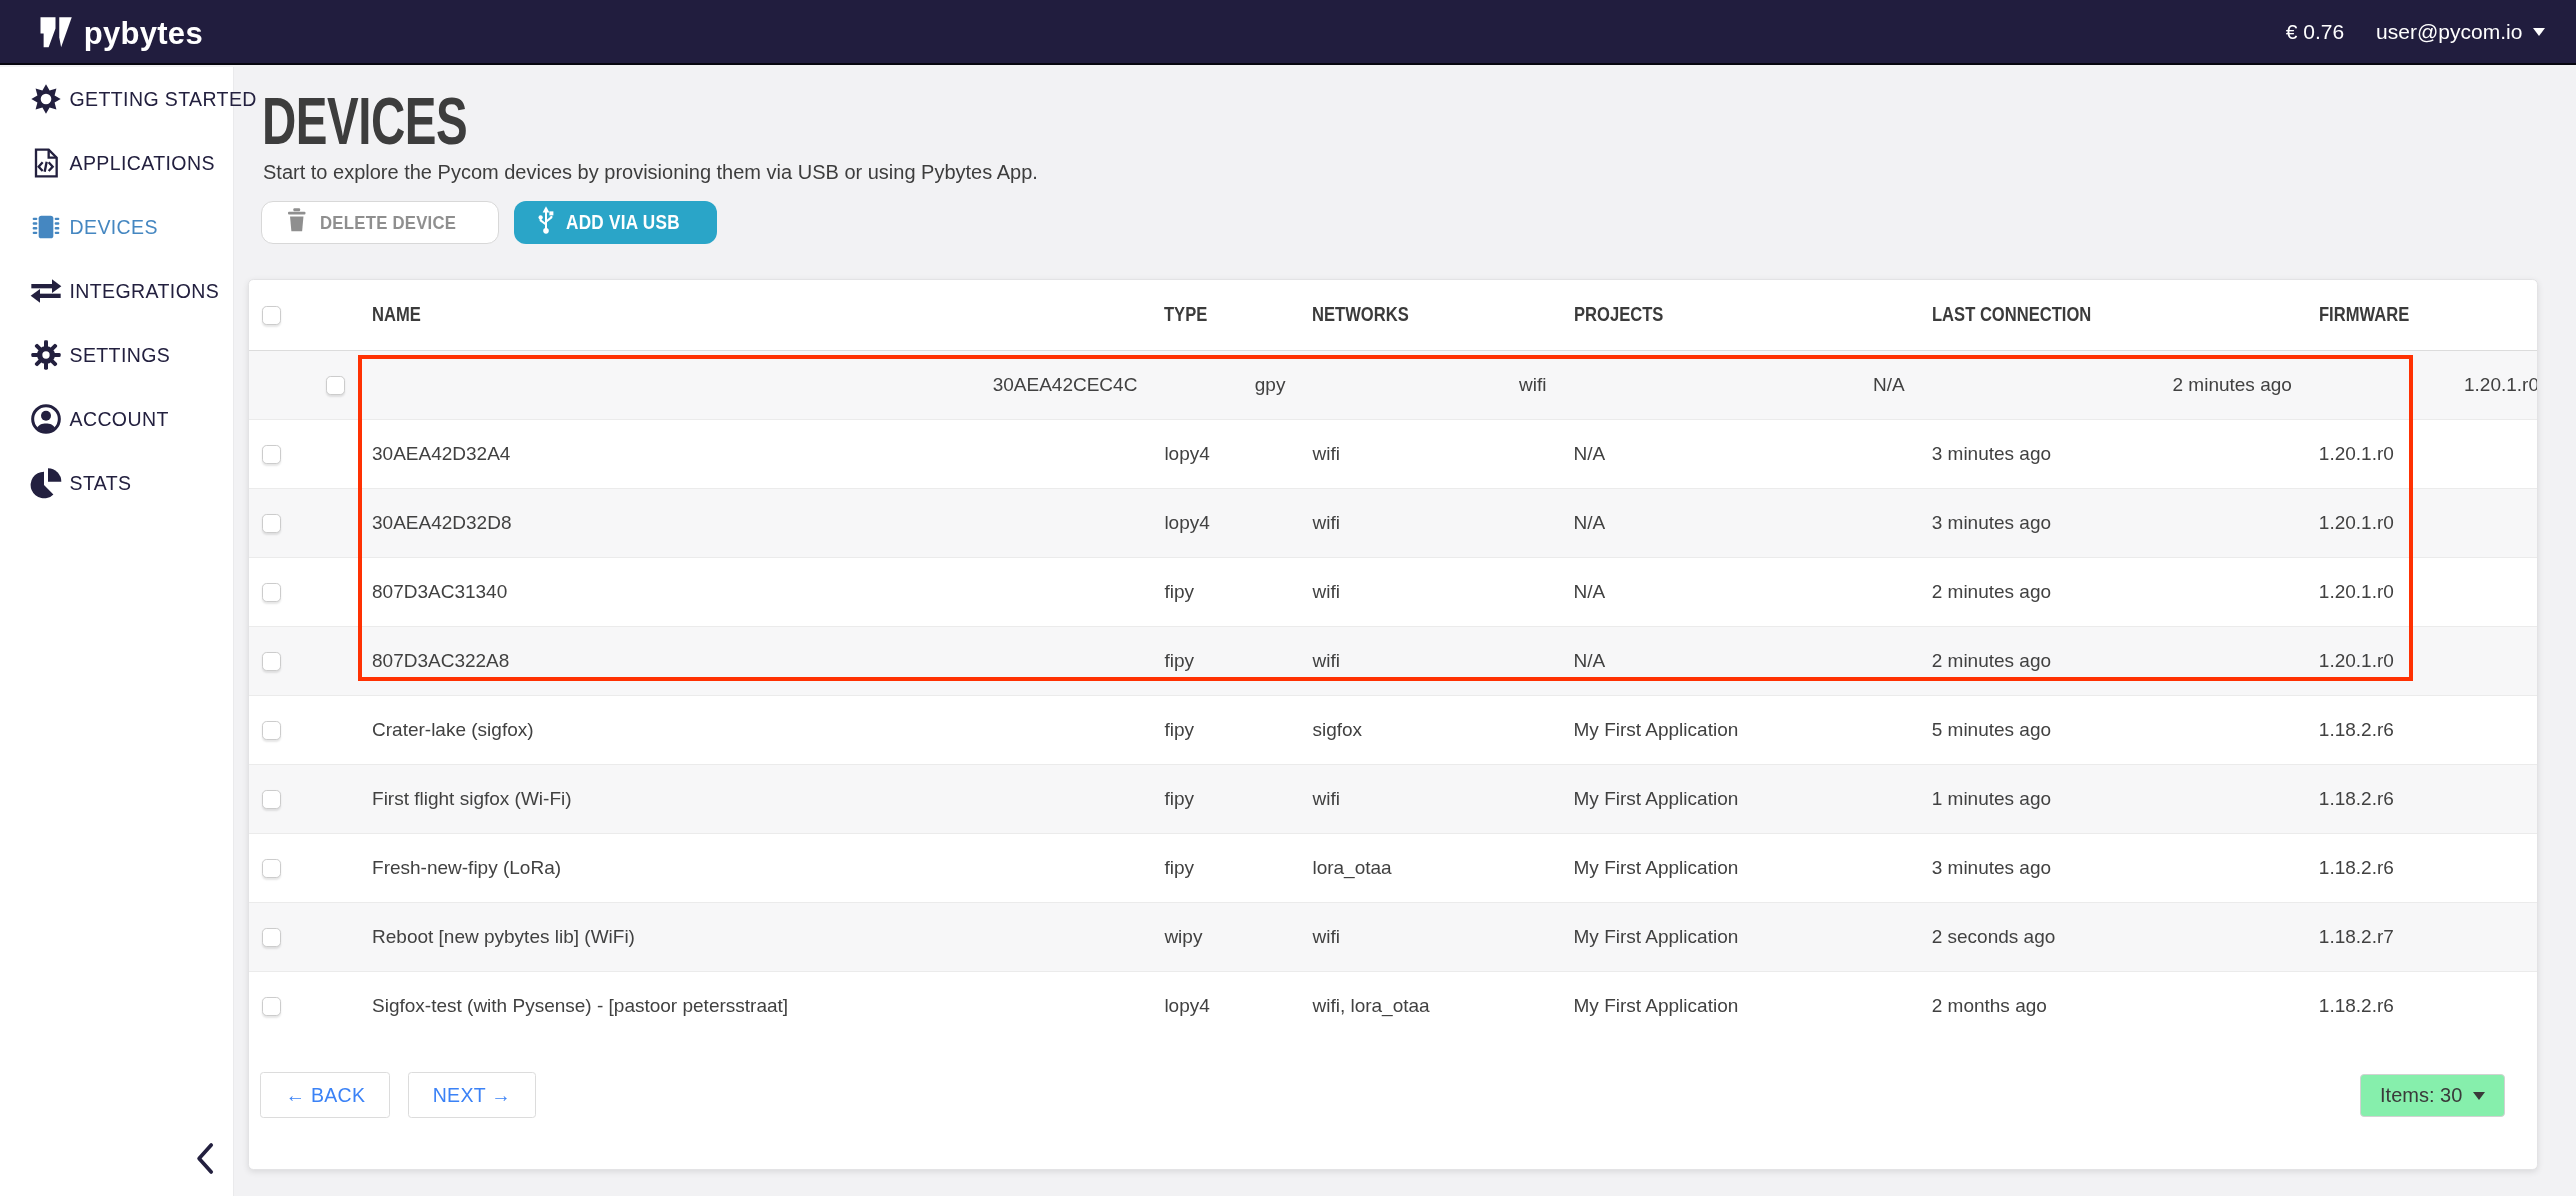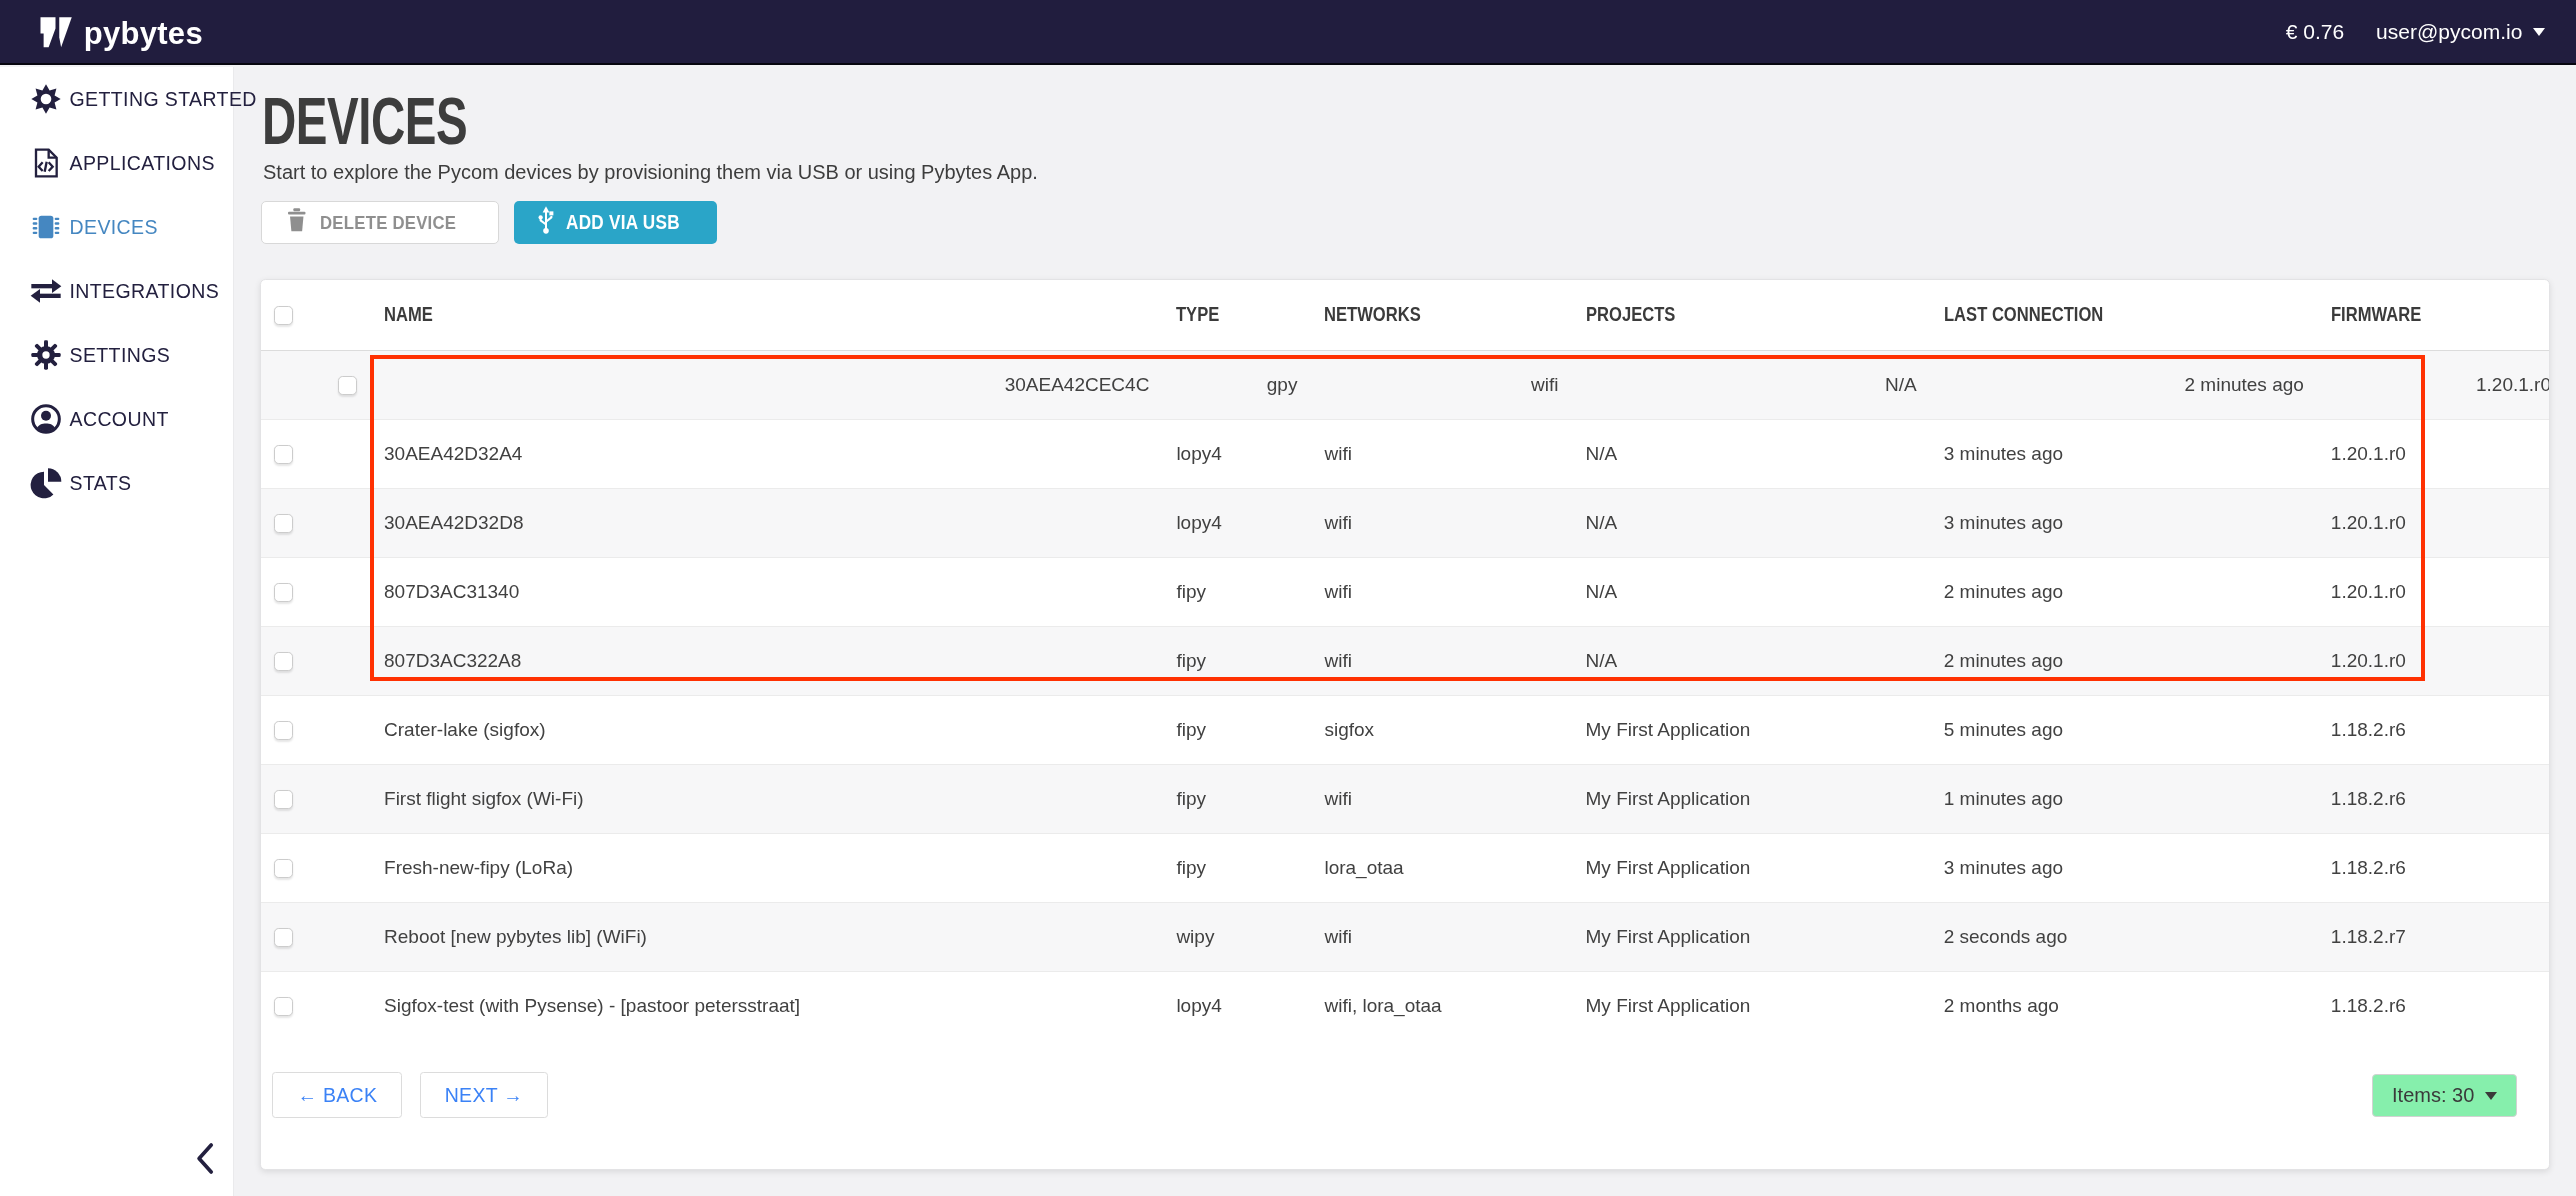--- a/index.html
+++ b/index.html
@@ -34,27 +34,27 @@
     cursor: pointer; color: #23203f;
   }
   .nav-icon { width: 32px; height: 32px; flex: 0 0 32px; display: flex; align-items: center; justify-content: center; }
   .nav-label { margin-left: 8px; font-size: 19.5px; letter-spacing: 0.4px; color: #23203f; white-space: nowrap; }
   .nav-item.active .nav-label { color: #4587c1; }
   .collapse-btn { position: absolute; left: 187px; top: 1073px; width: 38px; height: 38px; display: flex; align-items: center; justify-content: center; cursor: pointer; }
   
   .page-title { position: absolute; left: 262px; top: 87px; font-size: 66px; font-weight: bold; color: #3d3d3d; line-height: 1; transform: scale(0.72, 1.02); transform-origin: left top; letter-spacing: -0.7px; white-space: nowrap; }
   .page-subtitle { position: absolute; left: 263px; top: 161px; font-size: 20px; color: #3d3d3d; }
   .toolbar { position: absolute; left: 261px; top: 201px; display: flex; gap: 14.8px; }
-  .btn { display: flex; align-items: center; border-radius: 5px; cursor: pointer; }
+  .btn { display: flex; align-items: center; border-radius: 12px; cursor: pointer; }
   .btn-delete { height: 43px; padding: 0 24px; gap: 12px; background: #ffffff; border: 1.3px solid #d8d8d8; color: #8f8f8f; font-size: 19px; font-weight: bold; letter-spacing: 0.3px; }
   .btn-add { height: 43px; padding: 0 21.5px; gap: 10.7px; background: #2aa5c8; border: none; color: #ffffff; font-size: 19.5px; font-weight: bold; letter-spacing: 0.3px; }
   .cond { display: inline-block; transform: scaleX(0.88); transform-origin: left center; white-space: nowrap; }
   
   .card {
-    position: absolute; left: 260px; top: 279px; width: 2290px; height: 891px;
+    position: absolute; left: 248px; top: 279px; width: 2290px; height: 891px;
     background: #ffffff; border: 0.7px solid #e3e3e5; border-radius: 5.4px;
     box-shadow: 0 2px 6.7px rgba(0,0,0,0.10);
     overflow: hidden;
   }
   table.devices { border-collapse: collapse; width: 2290px; table-layout: fixed; font-size: 19px; color: #414141; }
   thead th { height: 70px; text-align: left; padding-left: 27px; border-bottom: 1.3px solid #dcdcdc; }
   thead th .cond { font-weight: bold; font-size: 19.5px; color: #3b3b3b; transform: scaleX(0.85); }
   tbody td { height: 69px; padding-left: 27px; border-top: 1.3px solid #ebebeb; }
   tbody tr:first-child td { border-top: none; text-align: right; }
   tbody tr:nth-child(odd) { background: #f7f7f8; }

